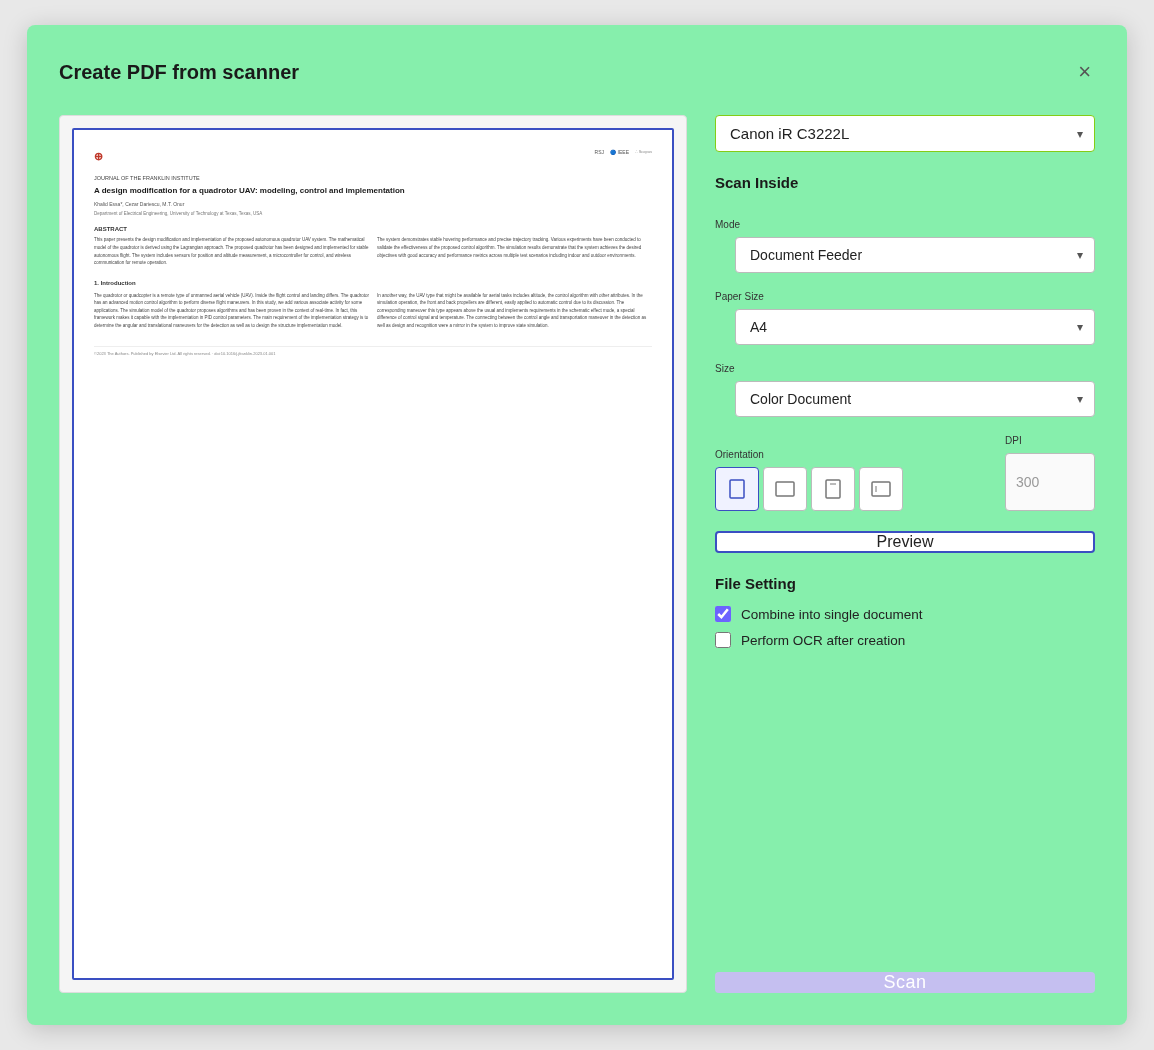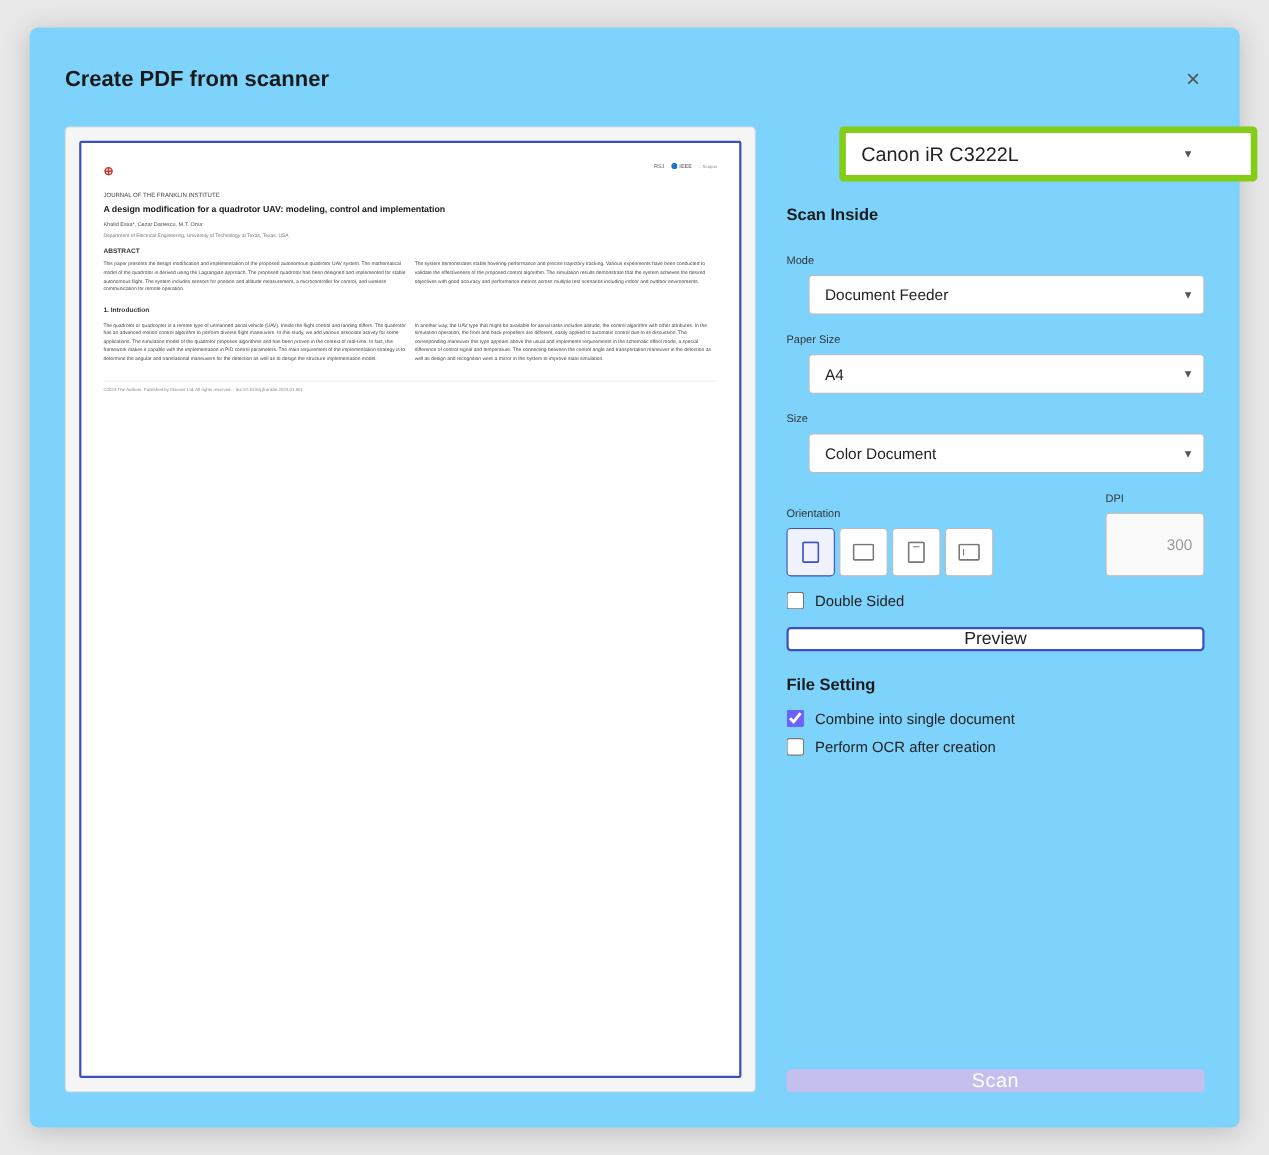--- a/index.html
+++ b/index.html
@@ -6,21 +6,21 @@
     body {
       font-family: -apple-system, BlinkMacSystemFont, 'Segoe UI', Arial, sans-serif;
       background: #e8e8e8;
       display: flex;
       align-items: center;
       justify-content: center;
       min-height: 100vh;
       font-size: 14px;
     }
     .dialog {
-      background: #7dd3fc;
+      background: #86efac;
       width: 1100px;
       min-height: 1000px;
       border-radius: 8px;
       box-shadow: 0 4px 24px rgba(0,0,0,0.18);
       padding: 32px;
       position: relative;
       display: flex;
       flex-direction: column;
     }
     .dialog-header {
@@ -158,28 +158,27 @@
       flex-direction: column;
       gap: 0;
     }
     .scanner-select-wrapper {
       position: relative;
       margin-bottom: 22px;
     }
     .scanner-select {
       width: 100%;
       padding: 9px 36px 9px 14px;
-      border: 6px solid #84cc16;
-      border-radius: 4px;
-      font-size: 18px;
+      border: 1px solid #84cc16;
+      border-radius: 4px;
+      font-size: 15px;
       appearance: none;
       background: #fff;
       cursor: pointer;
       color: #222;
-      margin-left: 48px;
     }
     .select-arrow {
       position: absolute;
       right: 12px;
       top: 50%;
       transform: translateY(-50%);
       pointer-events: none;
       color: #555;
       font-size: 12px;
     }
@@ -225,21 +224,20 @@
       width: 90px;
     }
     .dpi-input {
       width: 100%;
       padding: 20px 10px;
       border: 1px solid #bbb;
       border-radius: 4px;
       font-size: 14px;
       color: #999;
       background: #fafafa;
-      text-align: right;
     }
     .orientation-buttons {
       display: flex;
       gap: 4px;
     }
     .orient-btn {
       width: 44px;
       height: 44px;
       border: 1.5px solid #bbb;
       border-radius: 4px;
@@ -425,24 +423,20 @@
               </svg>
             </button>
           </div>
         </div>
         <div class="dpi-block">
           <div class="field-label" style="margin-top:0">DPI</div>
           <input class="dpi-input" type="text" value="300" placeholder="300" style="">
         </div>
       </div>
 
-      <div class="checkbox-row">
-        <input type="checkbox" id="doubleSided" style="">
-        <label class="checkbox-label" for="doubleSided">Double Sided</label>
-      </div>
 
       <button class="preview-btn">Preview</button>
 
       <div class="file-setting-title">File Setting</div>
 
       <div class="checkbox-row">
         <input type="checkbox" id="combine" checked="" style="">
         <label class="checkbox-label" for="combine">Combine into single document</label>
       </div>
 

